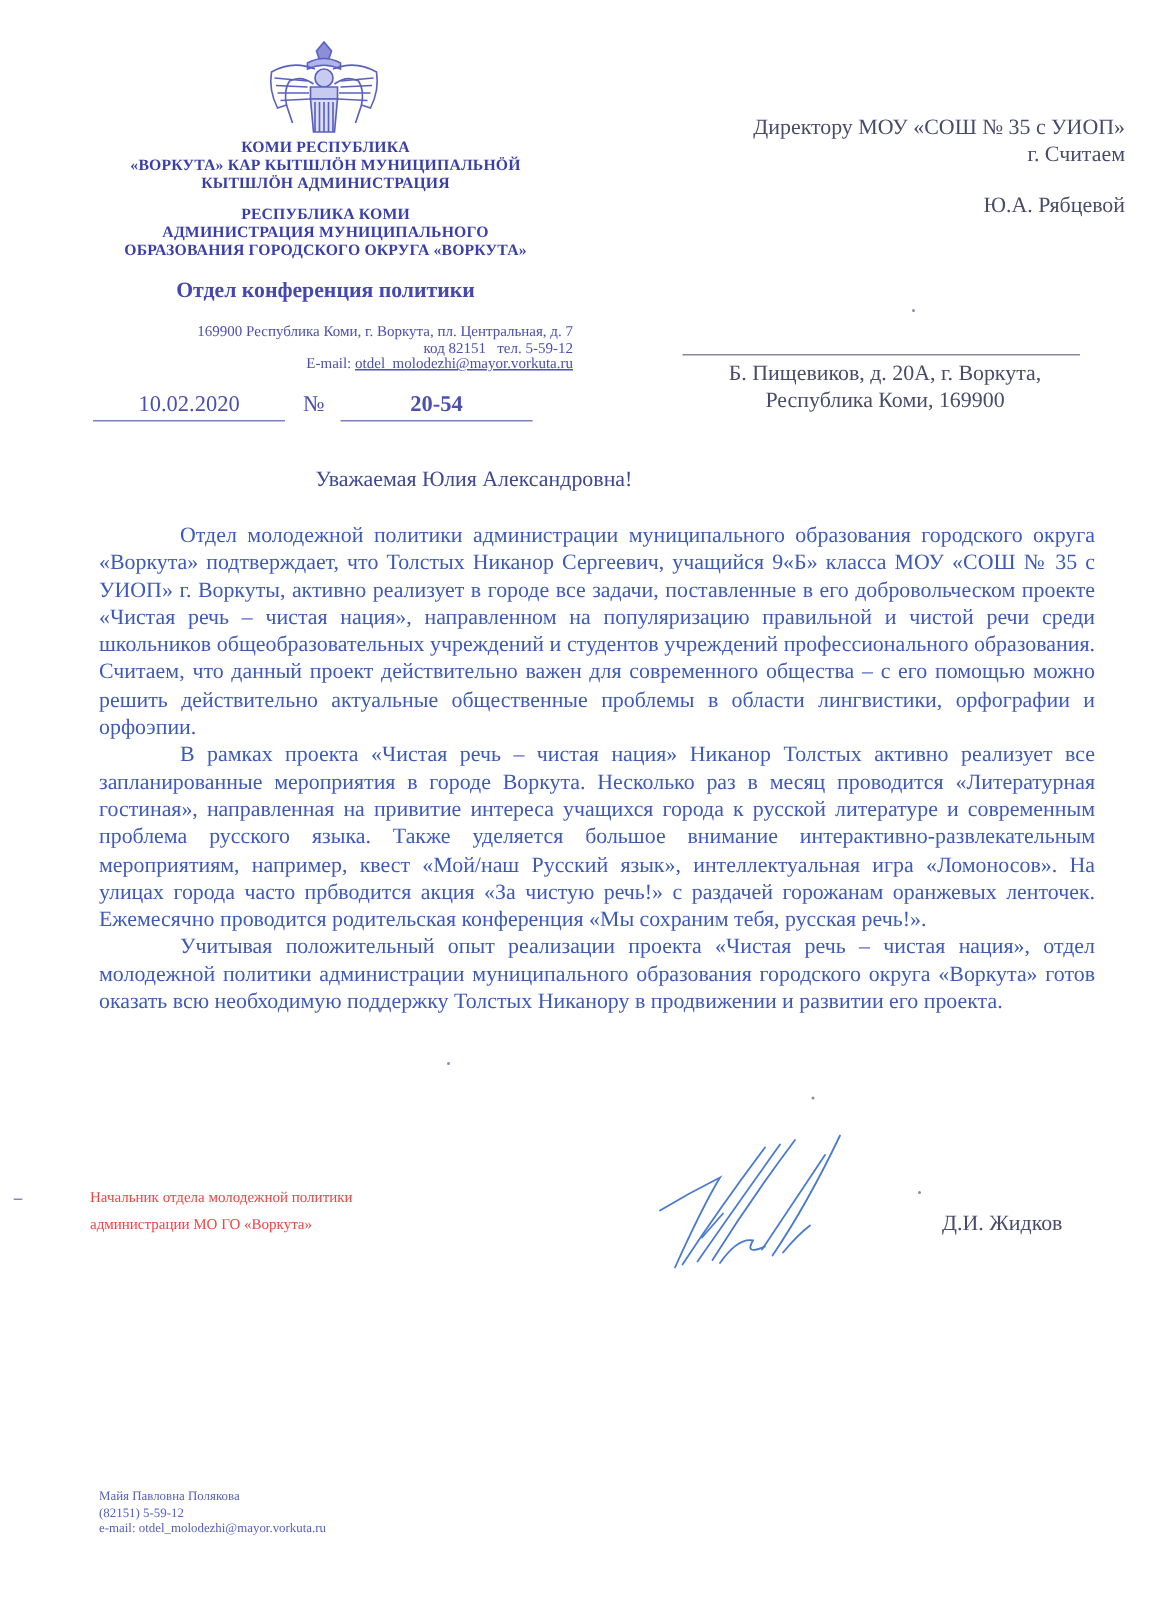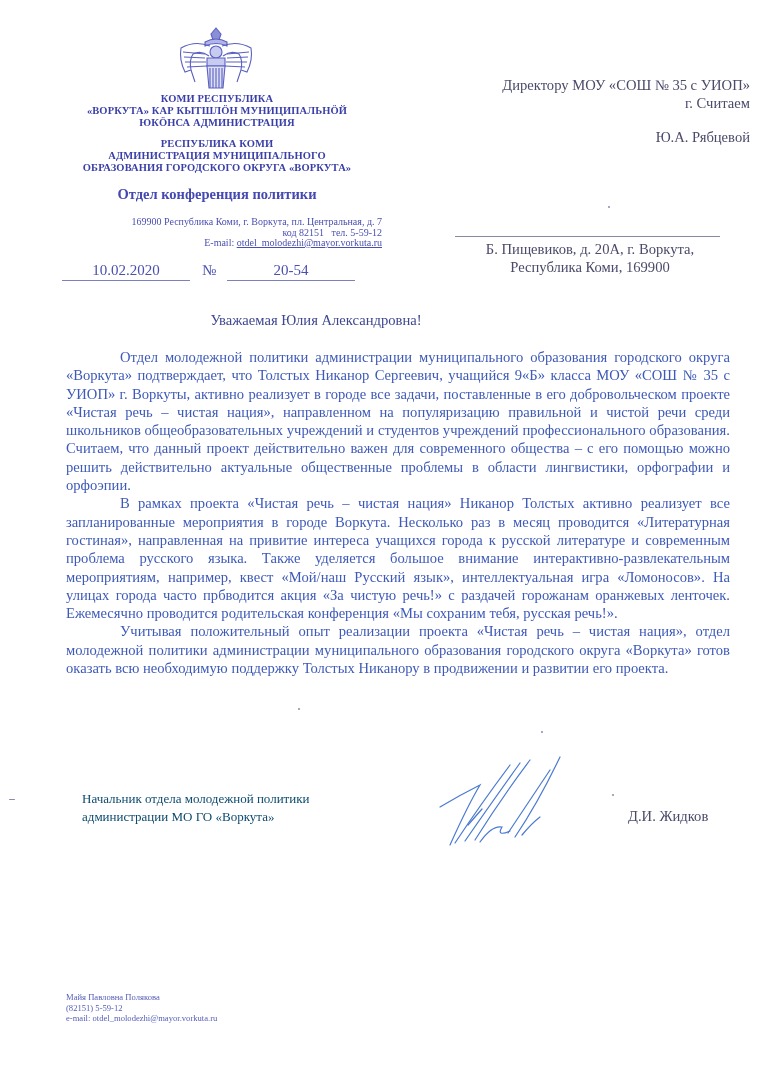--- a/index.html
+++ b/index.html
@@ -15,33 +15,33 @@
   .hdr-line { font-size: 10.5px; line-height: 12px; letter-spacing: 0.1px; }
   .hdr-gap { height: 9px; }
 
   .dept { position: absolute; left: 62px; top: 186px; width: 310px; text-align: center; color: #4448b0; font-weight: bold; font-size: 14.5px; }
   .contacts { position: absolute; left: 72px; top: 217px; width: 310px; text-align: right; color: #4a4fb0; font-size: 10px; line-height: 10.5px; }
   .contacts .u { text-decoration: underline; }
 
   .regrow { position: absolute; left: 62px; top: 262px; width: 300px; height: 22px; color: #4a4fb0; font-size: 15px; }
   .reg-date { position: absolute; left: 0; top: 0; width: 128px; text-align: center; border-bottom: 1px solid #7a80c0; padding-bottom: 1px; }
   .reg-no { position: absolute; left: 140px; top: 0; }
-  .reg-num { position: absolute; left: 165px; top: 0; width: 128px; text-align: center; border-bottom: 1px solid #7a80c0; padding-bottom: 1px; }
+  .reg-num { position: absolute; left: 165px; top: 0; width: 128px; text-align: center; border-bottom: 1px solid #7a80c0; padding-bottom: 1px; font-weight: bold; }
 
   .addressee { position: absolute; left: 430px; top: 76px; width: 320px; text-align: right; color: #4a4a6a; font-size: 14.6px; line-height: 18px; }
   .addressee .gap { height: 16px; }
   .addr-line { position: absolute; left: 455px; top: 236px; width: 265px; border-top: 1px solid #8888a0; }
   .address { position: absolute; left: 440px; top: 240px; width: 300px; text-align: center; color: #4a4a6a; font-size: 14.6px; line-height: 18px; }
 
   .greeting { position: absolute; left: 0; top: 312px; width: 632px; text-align: center; color: #3e4790; font-size: 14.6px; }
 
   .body-text { position: absolute; left: 66px; top: 348px; width: 664px; color: #3e5ab8; font-size: 14.6px; line-height: 18.3px; text-align: justify; }
   .body-text p { margin: 0; text-indent: 54px; }
 
-  .sign-title { position: absolute; left: 82px; top: 790px; width: 320px; color: #0c4a6e; font-size: 13px; line-height: 18.3px; }
+  .sign-title { position: absolute; left: 60px; top: 790px; width: 320px; color: #ef4444; font-size: 10px; line-height: 18.3px; }
   .signature { position: absolute; left: 420px; top: 745px; width: 160px; height: 105px; }
   .signer { position: absolute; left: 628px; top: 808px; color: #4a4a6a; font-size: 14.6px; }
 
   .executor { position: absolute; left: 66px; top: 992px; color: #5560b8; font-size: 8.6px; line-height: 10.5px; }
 
   .speck { position: absolute; width: 2px; height: 2px; background: #8a8ab0; border-radius: 1px; }
 </style>
 </head>
 <body>
 
@@ -59,21 +59,21 @@
       <path d="M32 32 L50 32 L50 40 L32 40 Z" fill="#c8cbf0"></path>
       <path d="M32 40 L50 40 L48 62 L34 62 Z" fill="#dcdef5"></path>
       <path d="M35 42 L35 62 M38 42 L38 62 M41 42 L41 62 M44 42 L44 62 M47 42 L47 62"></path>
       <path d="M16 44 L20 56 M66 44 L62 56"></path>
     </g>
   </svg>
 
   <div class="header-block">
     <div class="hdr-line">КОМИ РЕСПУБЛИКА</div>
     <div class="hdr-line">«ВОРКУТА» КАР КЫТШЛӦН МУНИЦИПАЛЬНӦЙ</div>
-    <div class="hdr-line">ЮКӦНСА АДМИНИСТРАЦИЯ</div>
+    <div class="hdr-line">КЫТШЛӦН АДМИНИСТРАЦИЯ</div>
     <div class="hdr-gap"></div>
     <div class="hdr-line">РЕСПУБЛИКА КОМИ</div>
     <div class="hdr-line">АДМИНИСТРАЦИЯ МУНИЦИПАЛЬНОГО</div>
     <div class="hdr-line">ОБРАЗОВАНИЯ ГОРОДСКОГО ОКРУГА «ВОРКУТА»</div>
   </div>
 
   <div class="dept">Отдел конференция политики</div>
 
   <div class="contacts">
     <div>169900 Республика Коми, г. Воркута, пл. Центральная, д. 7</div>

